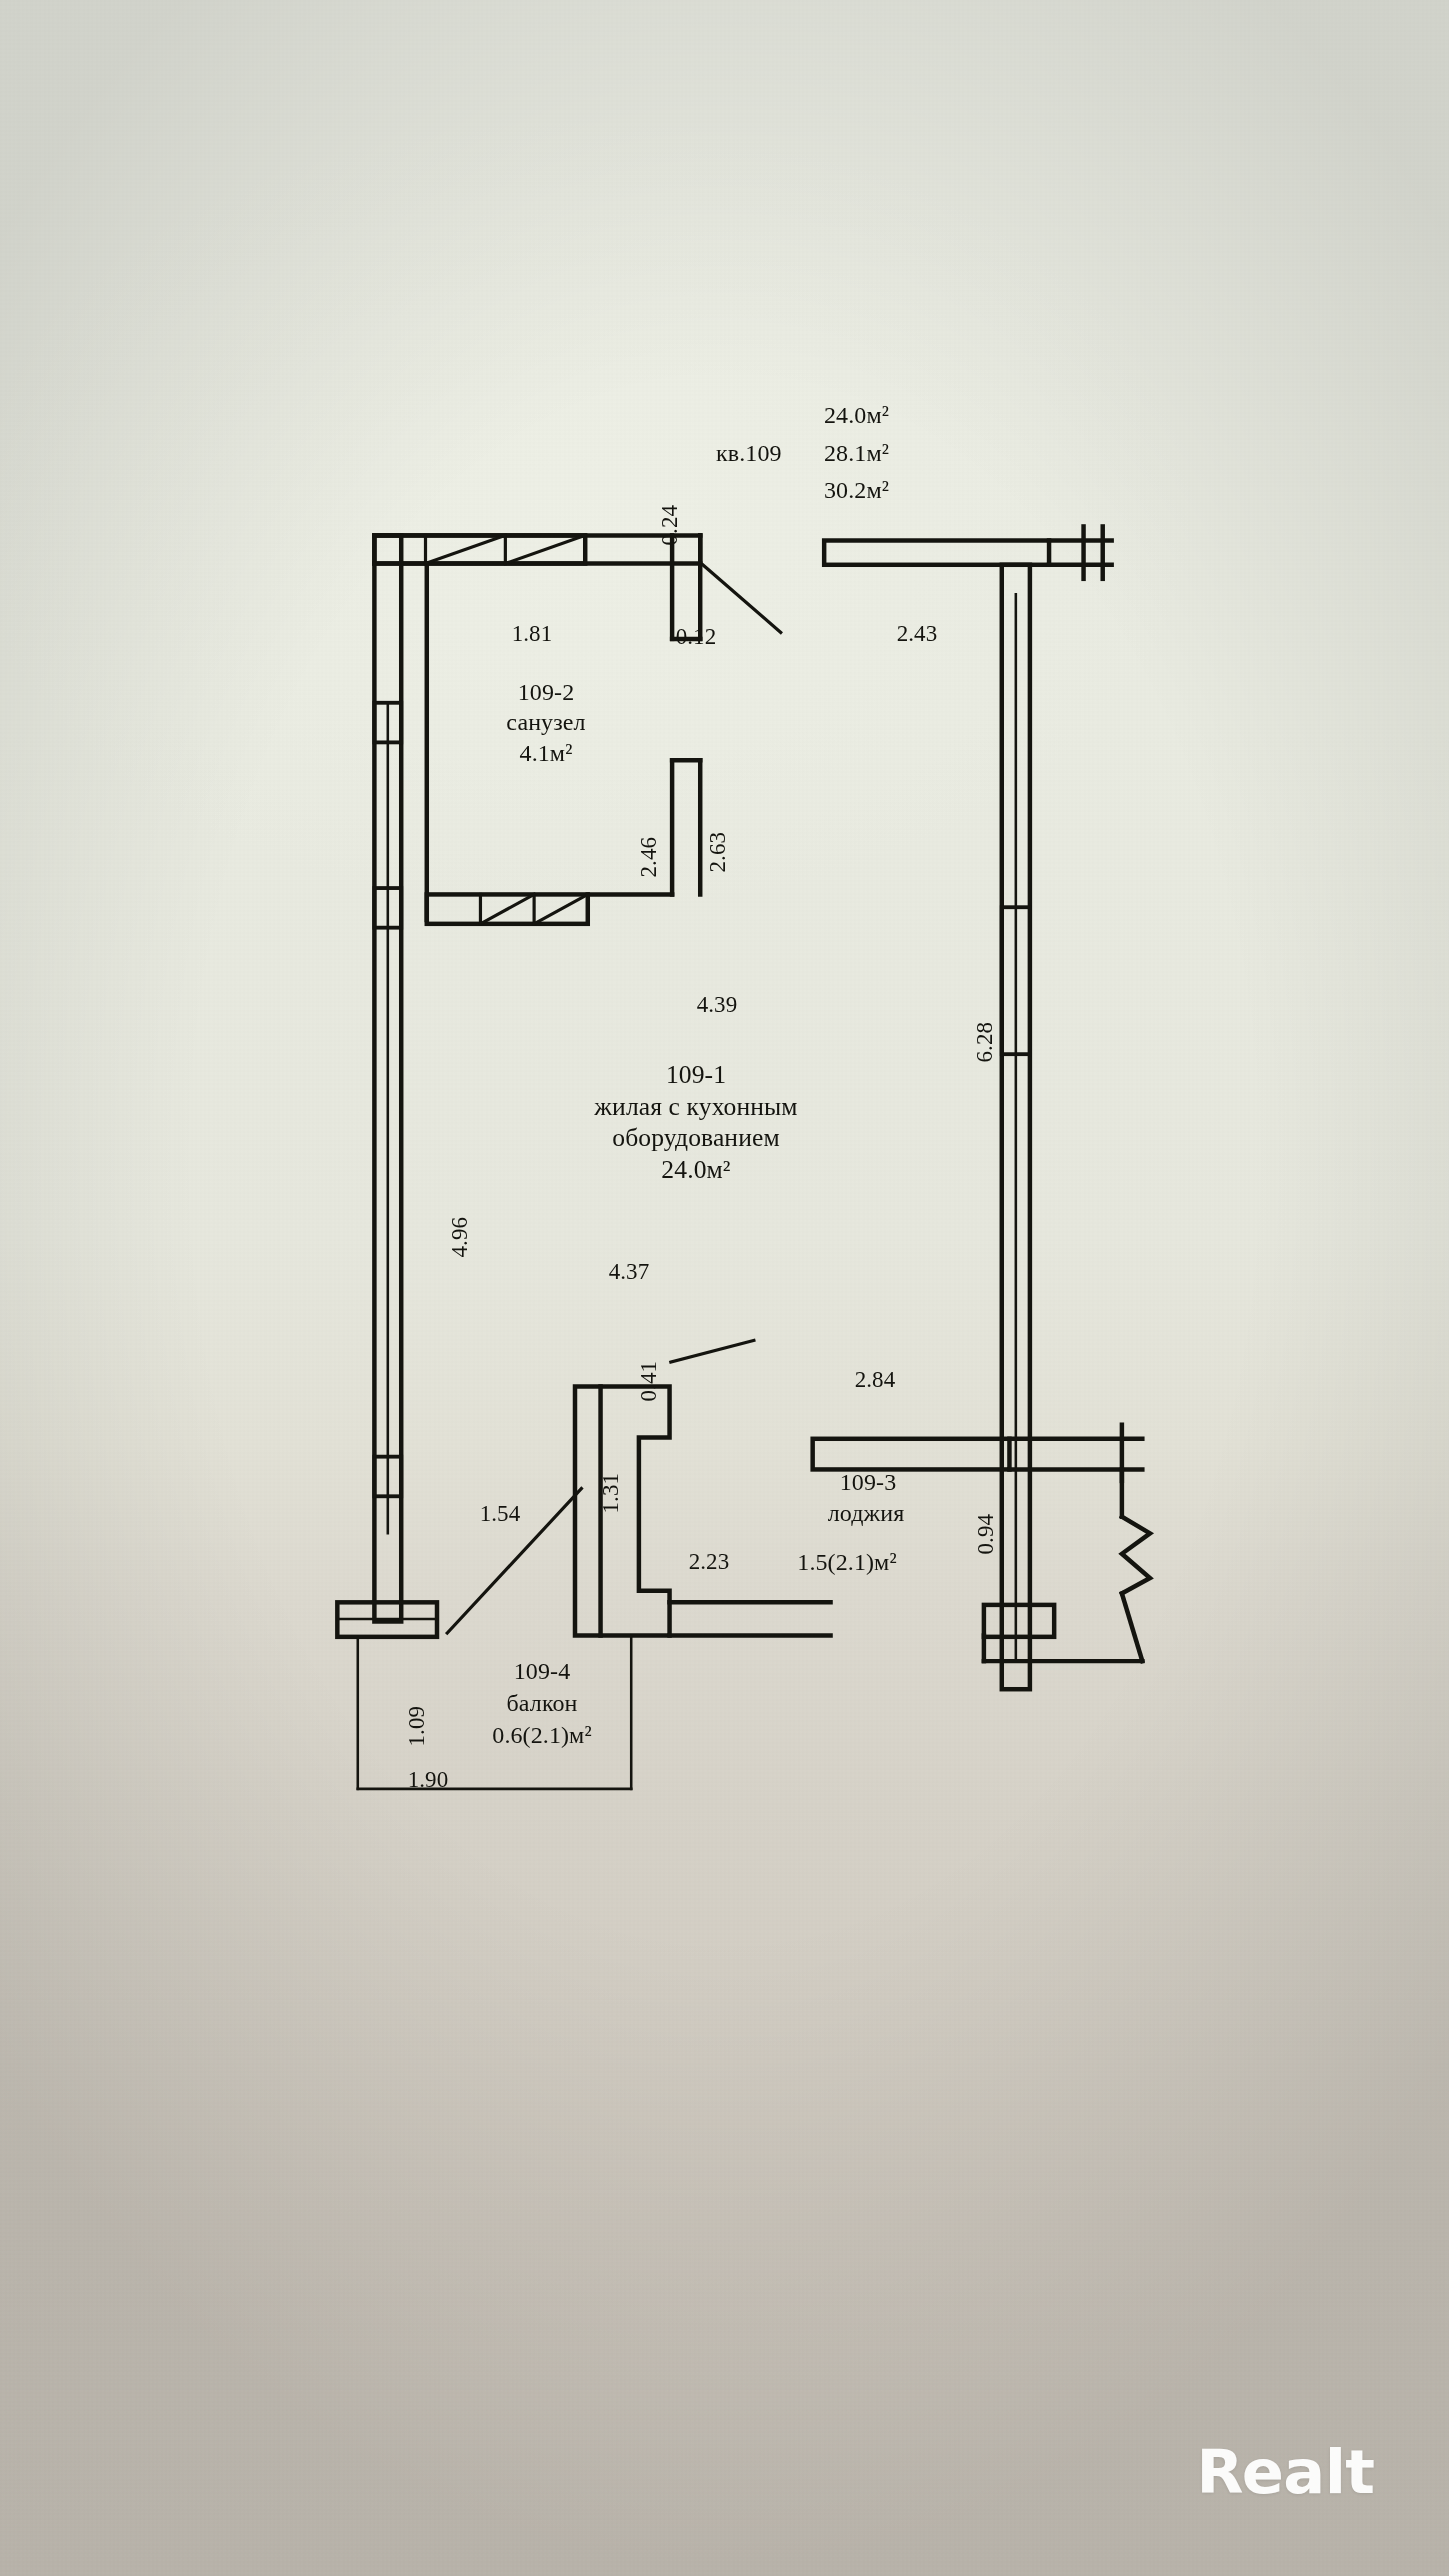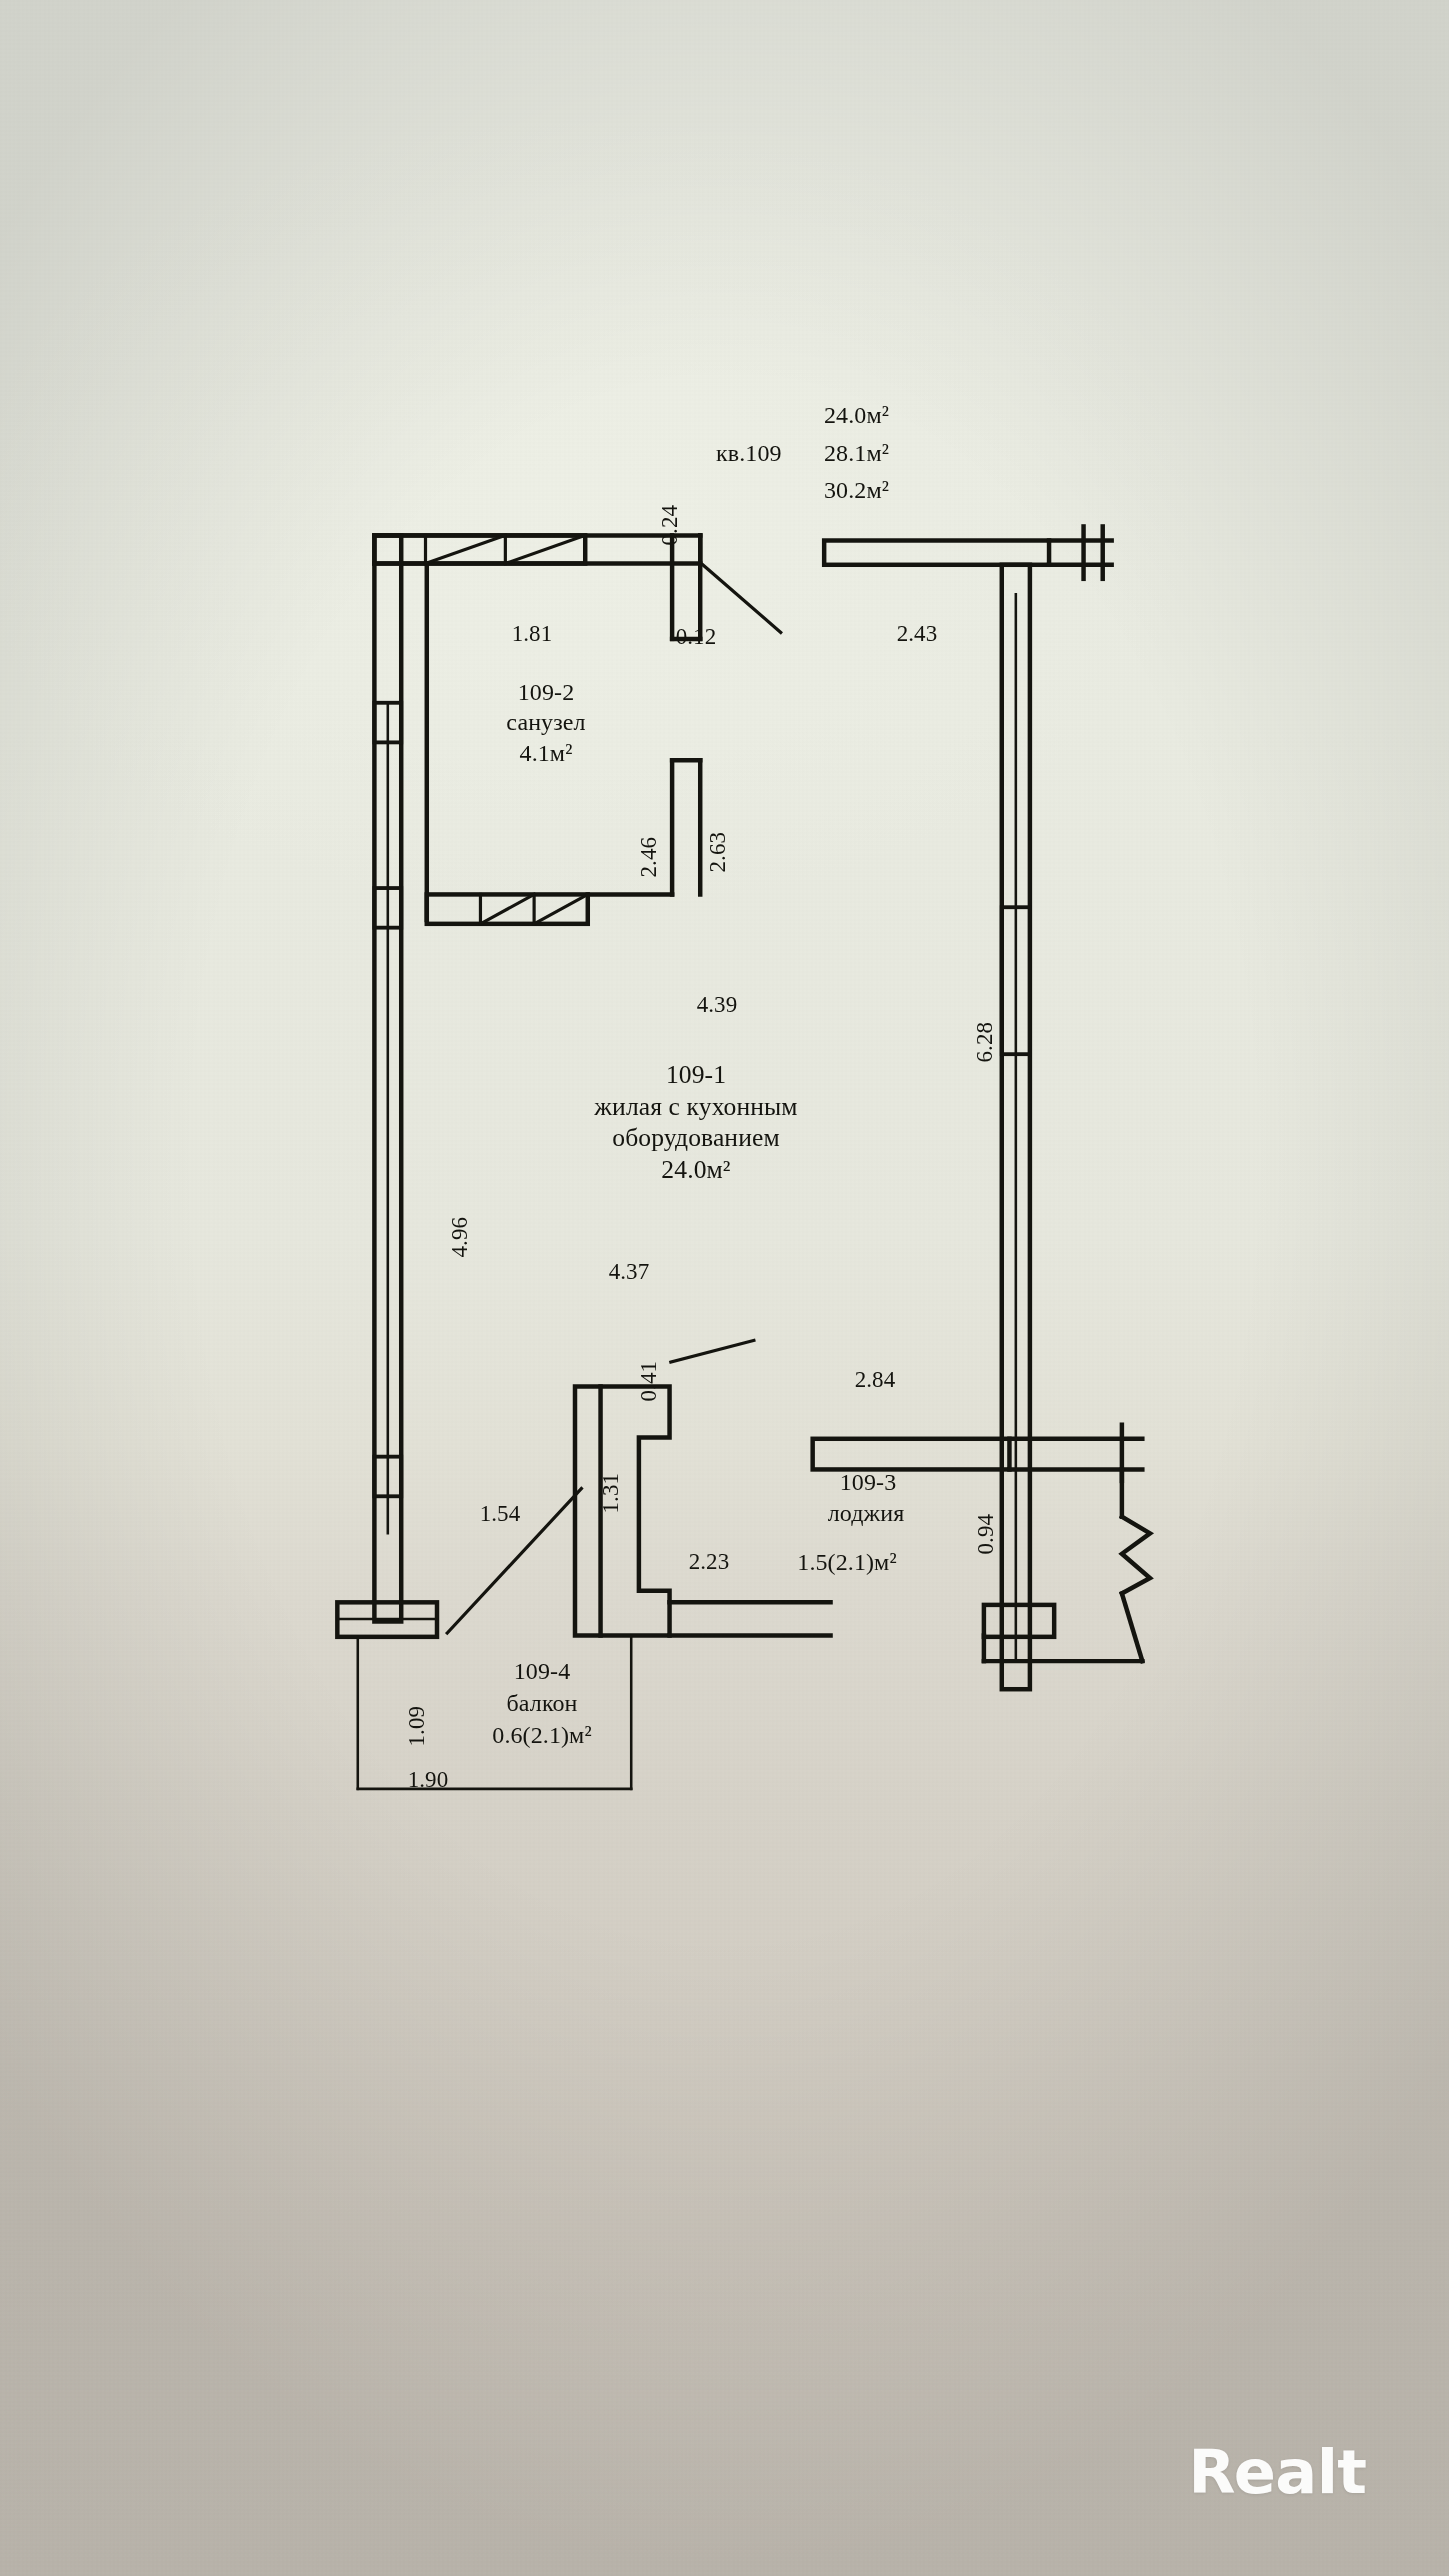--- a/index.html
+++ b/index.html
@@ -70,21 +70,21 @@
     transform-origin: 50% 50%;
   }
   .dim { font-size: 23px; }
   .dim-v { font-size: 23px; }
   .roomname { font-size: 24px; }
   .roomname.big { font-size: 25.6px; }
   .header-area { font-size: 24px; }
   
   #watermark {
     position: absolute;
-    right: 84px;
+    right: 76px;
     bottom: 69px;
     font-family: "DejaVu Sans", sans-serif;
     font-weight: bold;
     font-size: 61px;
     color: #ffffff;
     letter-spacing: -0.6px;
     opacity: 0.95;
     text-shadow: 0 1.3px 3.8px rgba(0,0,0,0.10);
   }
   #watermark .r { }

